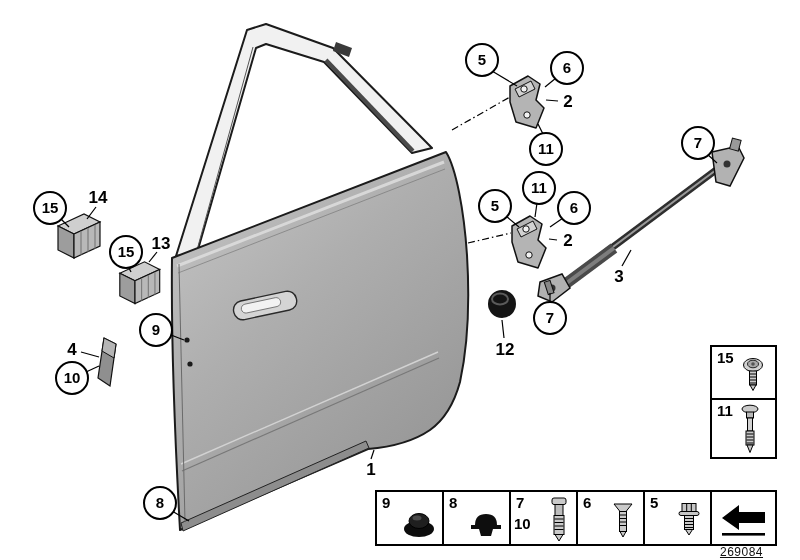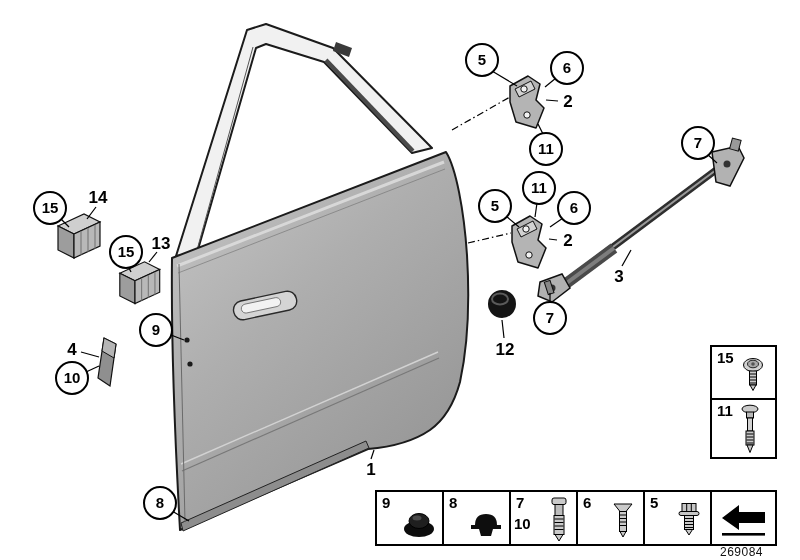--- a/index.html
+++ b/index.html
@@ -7,21 +7,21 @@
          font-family:"Liberation Sans",sans-serif;}
   .stage > svg{position:absolute;left:0;top:0;}
   svg text{font-family:"Liberation Sans",sans-serif;font-weight:bold;fill:#000;text-anchor:middle;}
   svg text.circ{font-size:15px;}
   svg text.plain{font-size:17px;}
   .cell{position:absolute;background:#fff;border:2px solid #000;box-sizing:border-box;}
   .cell .lbl{position:absolute;top:2px;left:5px;font-size:15px;font-weight:bold;color:#000;}
   .cell .lbl2{position:absolute;top:23px;left:3px;font-size:15px;font-weight:bold;color:#000;}
   .cell svg{position:absolute;}
   .fig-num{position:absolute;left:706px;top:545px;width:71px;text-align:center;
-           font-size:12px;color:#111;letter-spacing:0.5px;}
+           font-size:12px;color:#111;letter-spacing:0.5px;text-decoration:underline;}
 </style>
 </head>
 <body>
 
 <div class="stage">
 
   <svg width="800" height="560" viewBox="0 0 800 560">
     <defs>
       <linearGradient id="doorGrad" x1="0" y1="0" x2="0.7" y2="1">
         <stop offset="0" stop-color="#c7c7c7"></stop>

